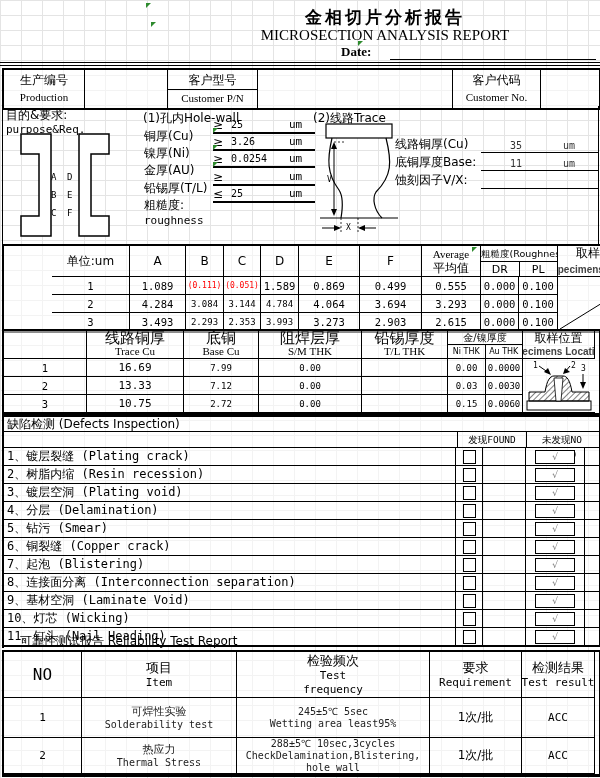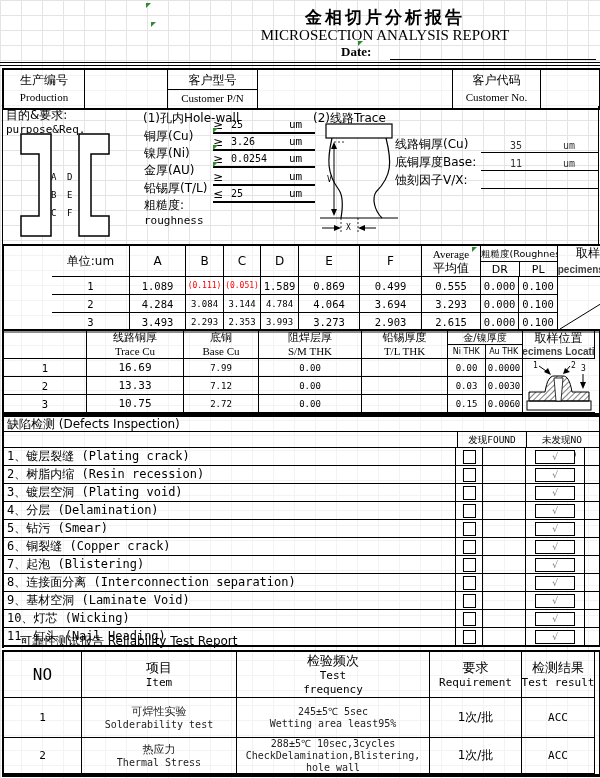--- a/index.html
+++ b/index.html
@@ -68,21 +68,21 @@
   .num{font-size:10.5px;font-family:"DejaVu Sans Mono",monospace;}
   .small{font-size:9px;}
   .neg{color:#ff0000;font-size:8px;}
   .locspan{grid-row:2 / span 3;grid-column:11;position:relative;border-bottom:1px solid #000;}
 
   
   .t2{left:2px;top:329px;width:595px;border:2px solid #000;display:grid;
       grid-template-columns:83px 97px 75px 103px 86px 38px 37px 72px;
       grid-template-rows:28px 18px 18px 18px;background:rgba(255,255,255,.55);}
   .t2 .h2{flex-direction:column;justify-content:center;}
-  .t2 .h2 .zh{font-size:11px;line-height:14px;}
+  .t2 .h2 .zh{font-size:15px;line-height:14px;}
   .t2 .h2 .en{font-size:11px;line-height:13px;font-family:"Liberation Serif",serif;}
   .auni{flex-direction:column;padding:0;align-items:stretch;justify-content:stretch;}
   .auni .top{font-size:10px;text-align:center;border-bottom:1px solid #000;line-height:13px;}
   .auni .bot{display:flex;flex:1;}
   .auni .bot div{width:50%;text-align:center;font-size:8px;line-height:13px;}
   .auni .bot div:first-child{border-right:1px solid #000;}
   .locspan2{grid-row:2 / span 3;grid-column:8;position:relative;border-bottom:1px solid #000;}
 
   
   .def{left:2px;top:415px;width:595px;border:2px solid #000;background:rgba(255,255,255,.55);}

